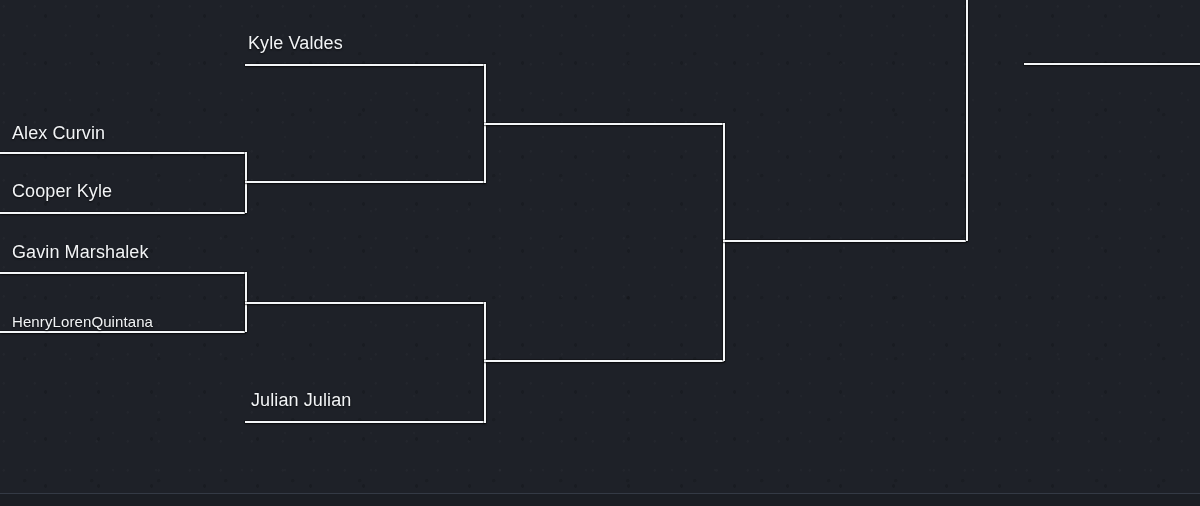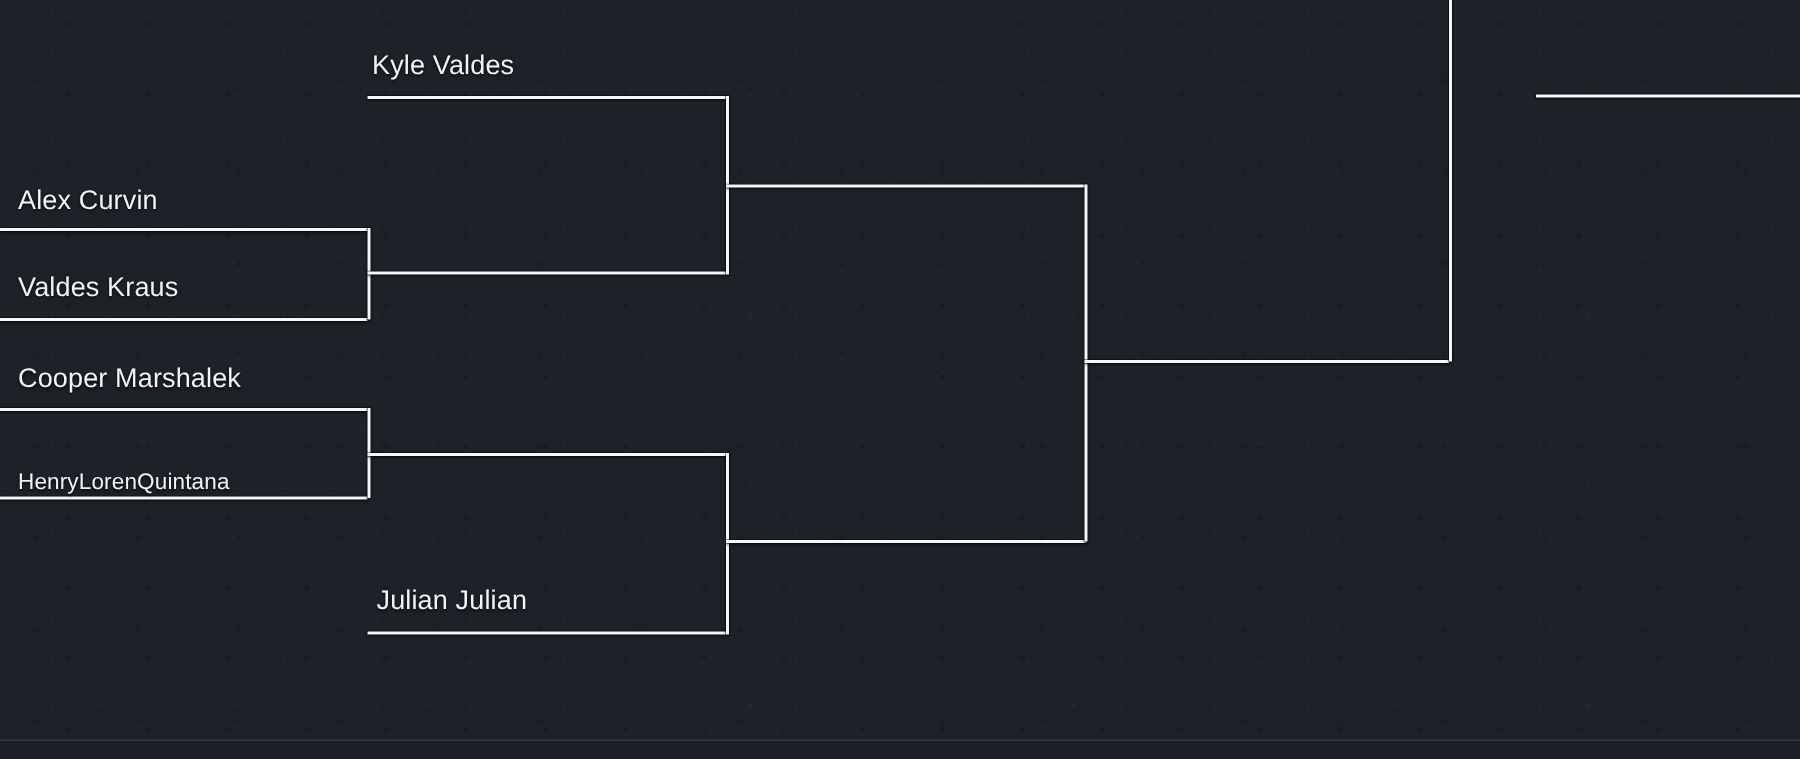--- a/index.html
+++ b/index.html
@@ -65,24 +65,24 @@
 </style>
 </head>
 <body>
 
 <div id="bracket-stage" style="width: 1200px; height: 506px; background-color: rgb(30, 33, 40);">
 
   <div id="bracket-layer">
       <div class="bline h" style="left: 0px; top: 152px; width: 245px; background: rgb(244, 246, 248);"></div>
       <div class="name" style="left: 12px; top: 122px; color: rgb(242, 244, 246);">Alex Curvin</div>
       <div class="bline h" style="left: 0px; top: 212px; width: 245px; background: rgb(244, 246, 248);"></div>
-      <div class="name" style="left: 12px; top: 180px; color: rgb(242, 244, 246);">Valdes Kraus</div>
+      <div class="name" style="left: 12px; top: 180px; color: rgb(242, 244, 246);">Cooper Kyle</div>
       <div class="bline v" style="left: 245px; top: 152px; height: 61px; background: rgb(244, 246, 248);"></div>
       <div class="bline h" style="left: 0px; top: 272px; width: 245px; background: rgb(244, 246, 248);"></div>
-      <div class="name" style="left: 12px; top: 241px; color: rgb(242, 244, 246);">Cooper Marshalek</div>
+      <div class="name" style="left: 12px; top: 241px; color: rgb(242, 244, 246);">Gavin Marshalek</div>
       <div class="bline h" style="left: 0px; top: 331px; width: 245px; background: rgb(244, 246, 248);"></div>
       <div class="name small" style="left: 12px; top: 312px; color: rgb(242, 244, 246);">HenryLorenQuintana</div>
       <div class="bline v" style="left: 245px; top: 272px; height: 60px; background: rgb(244, 246, 248);"></div>
       <div class="bline h" style="left: 245px; top: 64px; width: 240px; background: rgb(244, 246, 248);"></div>
       <div class="name" style="left: 248px; top: 32px; color: rgb(242, 244, 246);">Kyle Valdes</div>
       <div class="bline h" style="left: 245px; top: 181px; width: 240px; background: rgb(244, 246, 248);"></div>
       <div class="bline v" style="left: 484px; top: 64px; height: 119px; background: rgb(244, 246, 248);"></div>
       <div class="bline h" style="left: 245px; top: 302px; width: 240px; background: rgb(244, 246, 248);"></div>
       <div class="bline h" style="left: 245px; top: 421px; width: 240px; background: rgb(244, 246, 248);"></div>
       <div class="name" style="left: 251px; top: 389px; color: rgb(242, 244, 246);">Julian Julian</div>

